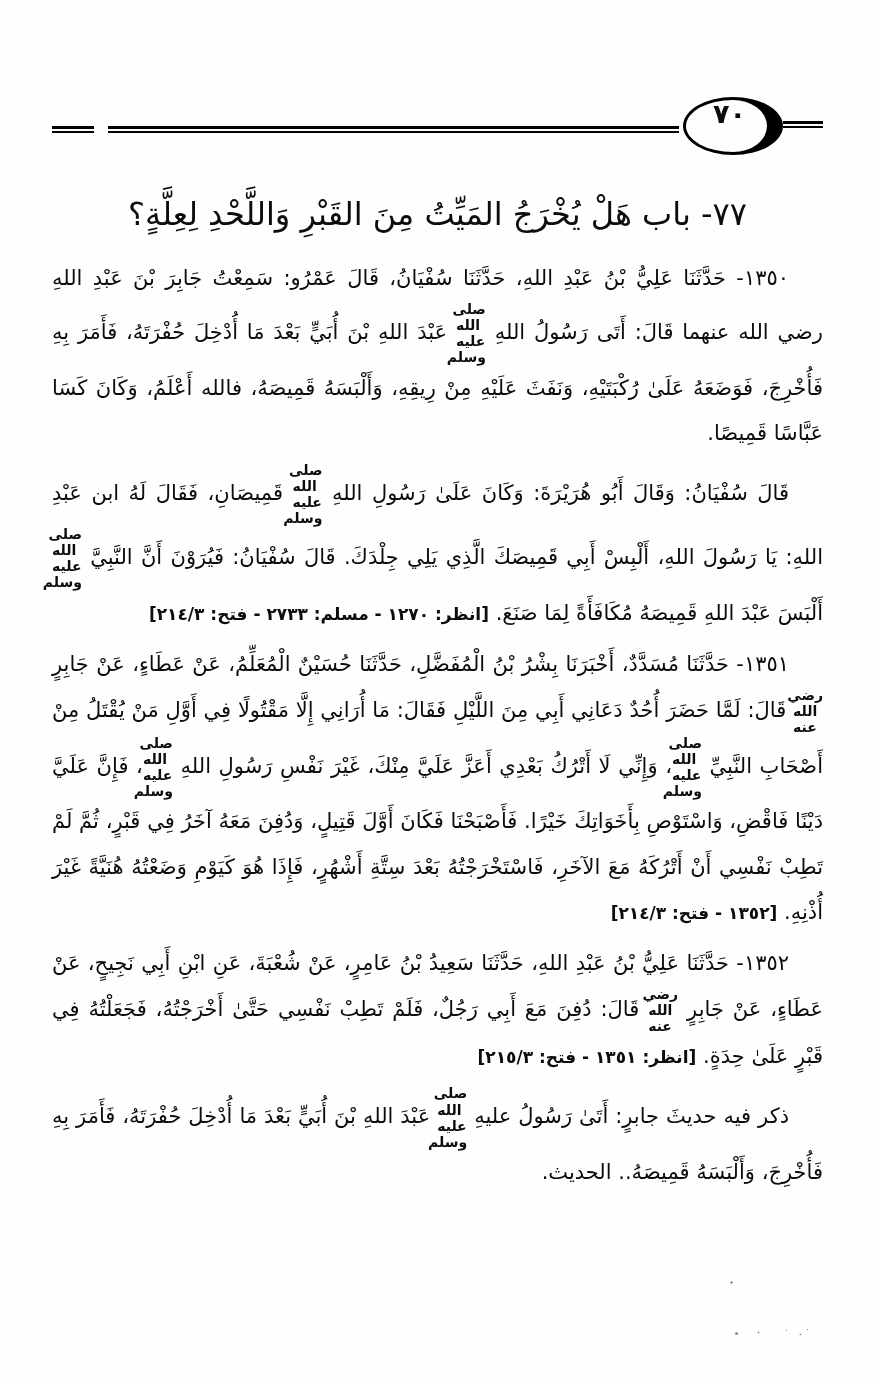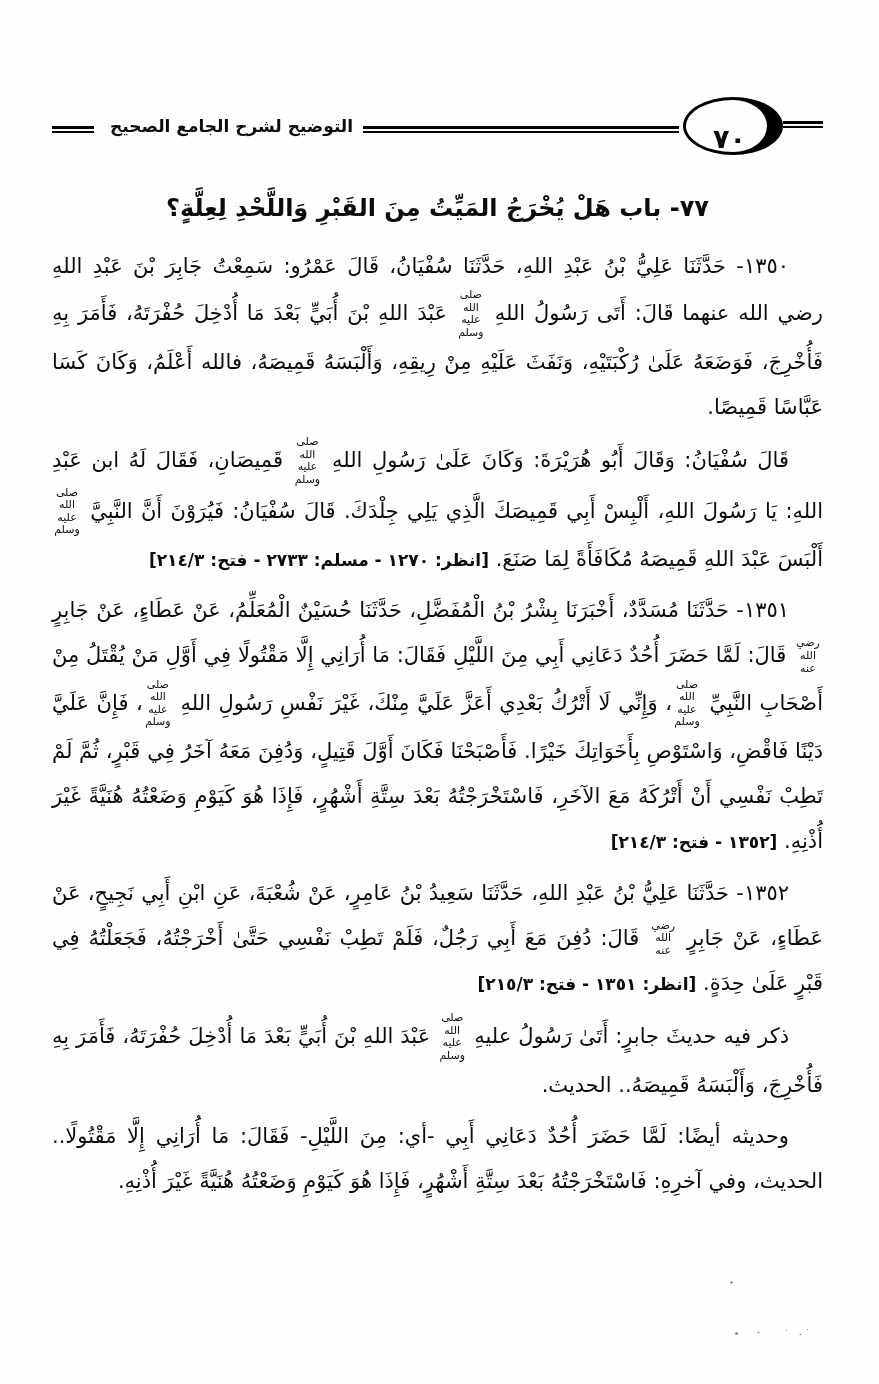--- a/index.html
+++ b/index.html
@@ -34,21 +34,21 @@
   .rule-mid { flex: 1 1 auto; margin: 0 4px; }
   .rule-stub-left { width: 42px; margin-right: 10px; }
   .page-num-oval {
     width: 100px;
     height: 58px;
     box-sizing: border-box;
     border: 3px solid #000;
     border-left: 15px solid #000; 
     border-radius: 50%;
     display: flex;
-    align-items: flex-end;
+    align-items: flex-start;
     justify-content: center;
     flex: 0 0 auto;
     margin-bottom: 6px;
   }
   
   .page-num-oval { border-left-width: 3px; border-right-width: 16px; }
   .page-num {
     font-size: 27px;
     font-weight: bold;
     line-height: 1;
@@ -58,22 +58,22 @@
     font-size: 17px;
     font-weight: bold;
     white-space: nowrap;
     padding: 0 6px;
     margin-bottom: 6px;
   }
   
   .chapter {
     margin: 30px 0 18px;
     text-align: center;
-    font-size: 24px;
-    font-weight: bold;
+    font-size: 32px;
+    font-weight: normal;
     line-height: 1.5;
   }
   
   .content {
     font-size: 21px;
     font-weight: bold;
     text-align: justify;
     line-height: 2.15;
   }
   .para {
@@ -82,24 +82,24 @@
   }
   .txt { font-weight: normal; }
   .ref {
     font-size: 17px;
     font-weight: bold;
   }
   .hon {
     display: inline-block;
     width: 30px;
     min-width: 30px;
-    font-size: 11px;
-    font-weight: normal;
+    font-size: 14px;
+    font-weight: bold;
     line-height: 1.15;
-    text-align: center;
+    text-align: left;
     vertical-align: middle;
     white-space: normal;
     text-indent: 0;
   }
   
   .specks {
     position: absolute;
     left: 735px;
     top: 1332px;
     width: 3px;
@@ -118,29 +118,27 @@
 <body>
 
 <div class="page">
 
   <header class="header">
     <div class="rule rule-stub-right"></div>
     <div class="page-num-oval">
       <span class="page-num">٧٠</span>
     </div>
     <div class="rule rule-mid"></div>
-    <div class="book-title">التوضيح لشرح الجامع الصحيح</div>
     <div class="rule rule-stub-left"></div>
   </header>
 
   <h1 class="chapter">٧٧- باب هَلْ يُخْرَجُ المَيِّتُ مِنَ القَبْرِ وَاللَّحْدِ لِعِلَّةٍ؟</h1>
 
   <main class="content" id="paras">
       <p class="para"><span class="txt">١٣٥٠- حَدَّثَنَا عَلِيُّ بْنُ عَبْدِ اللهِ، حَدَّثَنَا سُفْيَانُ، قَالَ عَمْرُو: سَمِعْتُ جَابِرَ بْنَ عَبْدِ اللهِ رضي الله عنهما قَالَ: أَتَى رَسُولُ اللهِ </span><span class="hon">صلى الله عليه وسلم</span><span class="txt"> عَبْدَ اللهِ بْنَ أُبَيٍّ بَعْدَ مَا أُدْخِلَ حُفْرَتَهُ، فَأَمَرَ بِهِ فَأُخْرِجَ، فَوَضَعَهُ عَلَىٰ رُكْبَتَيْهِ، وَنَفَثَ عَلَيْهِ مِنْ رِيقِهِ، وَأَلْبَسَهُ قَمِيصَهُ، فالله أَعْلَمُ، وَكَانَ كَسَا عَبَّاسًا قَمِيصًا.</span></p>
       <p class="para"><span class="txt">قَالَ سُفْيَانُ: وَقَالَ أَبُو هُرَيْرَةَ: وَكَانَ عَلَىٰ رَسُولِ اللهِ </span><span class="hon">صلى الله عليه وسلم</span><span class="txt"> قَمِيصَانِ، فَقَالَ لَهُ ابن عَبْدِ اللهِ: يَا رَسُولَ اللهِ، أَلْبِسْ أَبِي قَمِيصَكَ الَّذِي يَلِي جِلْدَكَ. قَالَ سُفْيَانُ: فَيُرَوْنَ أَنَّ النَّبِيَّ </span><span class="hon">صلى الله عليه وسلم</span><span class="txt"> أَلْبَسَ عَبْدَ اللهِ قَمِيصَهُ مُكَافَأَةً لِمَا صَنَعَ. </span><span class="ref">[انظر: ١٢٧٠ - مسلم: ٢٧٣٣ - فتح: ٢١٤/٣]</span></p>
       <p class="para"><span class="txt">١٣٥١- حَدَّثَنَا مُسَدَّدٌ، أَخْبَرَنَا بِشْرُ بْنُ الْمُفَضَّلِ، حَدَّثَنَا حُسَيْنٌ الْمُعَلِّمُ، عَنْ عَطَاءٍ، عَنْ جَابِرٍ </span><span class="hon">رضي الله عنه</span><span class="txt"> قَالَ: لَمَّا حَضَرَ أُحُدٌ دَعَانِي أَبِي مِنَ اللَّيْلِ فَقَالَ: مَا أُرَانِي إِلَّا مَقْتُولًا فِي أَوَّلِ مَنْ يُقْتَلُ مِنْ أَصْحَابِ النَّبِيِّ </span><span class="hon">صلى الله عليه وسلم</span><span class="txt">، وَإِنِّي لَا أَتْرُكُ بَعْدِي أَعَزَّ عَلَيَّ مِنْكَ، غَيْرَ نَفْسِ رَسُولِ اللهِ </span><span class="hon">صلى الله عليه وسلم</span><span class="txt">، فَإِنَّ عَلَيَّ دَيْنًا فَاقْضِ، وَاسْتَوْصِ بِأَخَوَاتِكَ خَيْرًا. فَأَصْبَحْنَا فَكَانَ أَوَّلَ قَتِيلٍ، وَدُفِنَ مَعَهُ آخَرُ فِي قَبْرٍ، ثُمَّ لَمْ تَطِبْ نَفْسِي أَنْ أَتْرُكَهُ مَعَ الآخَرِ، فَاسْتَخْرَجْتُهُ بَعْدَ سِتَّةِ أَشْهُرٍ، فَإِذَا هُوَ كَيَوْمِ وَضَعْتُهُ هُنَيَّةً غَيْرَ أُذْنِهِ. </span><span class="ref">[١٣٥٢ - فتح: ٢١٤/٣]</span></p>
       <p class="para"><span class="txt">١٣٥٢- حَدَّثَنَا عَلِيُّ بْنُ عَبْدِ اللهِ، حَدَّثَنَا سَعِيدُ بْنُ عَامِرٍ، عَنْ شُعْبَةَ، عَنِ ابْنِ أَبِي نَجِيحٍ، عَنْ عَطَاءٍ، عَنْ جَابِرٍ </span><span class="hon">رضي الله عنه</span><span class="txt"> قَالَ: دُفِنَ مَعَ أَبِي رَجُلٌ، فَلَمْ تَطِبْ نَفْسِي حَتَّىٰ أَخْرَجْتُهُ، فَجَعَلْتُهُ فِي قَبْرٍ عَلَىٰ حِدَةٍ. </span><span class="ref">[انظر: ١٣٥١ - فتح: ٢١٥/٣]</span></p>
       <p class="para"><span class="txt">ذكر فيه حديثَ جابرٍ: أَتَىٰ رَسُولُ عليهِ </span><span class="hon">صلى الله عليه وسلم</span><span class="txt"> عَبْدَ اللهِ بْنَ أُبَيٍّ بَعْدَ مَا أُدْخِلَ حُفْرَتَهُ، فَأَمَرَ بِهِ فَأُخْرِجَ، وَأَلْبَسَهُ قَمِيصَهُ.. الحديث.</span></p>
-      <p class="para"><span class="txt">وحديثه أيضًا: لَمَّا حَضَرَ أُحُدٌ دَعَانِي أَبِي -أي: مِنَ اللَّيْلِ- فَقَالَ: مَا أُرَانِي إِلَّا مَقْتُولًا.. الحديث، وفي آخرِهِ: فَاسْتَخْرَجْتُهُ بَعْدَ سِتَّةِ أَشْهُرٍ، فَإِذَا هُوَ كَيَوْمِ وَضَعْتُهُ هُنَيَّةً غَيْرَ أُذْنِهِ.</span></p>
     </main>
 
   <div class="specks"></div>
 </div>
 
 </body></html>

